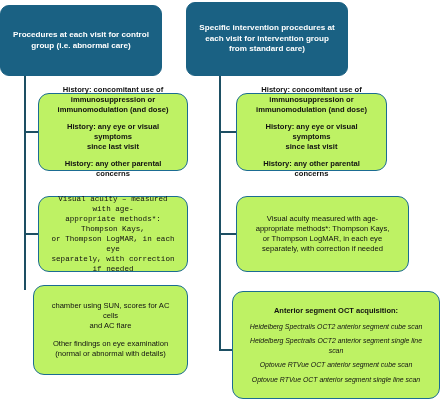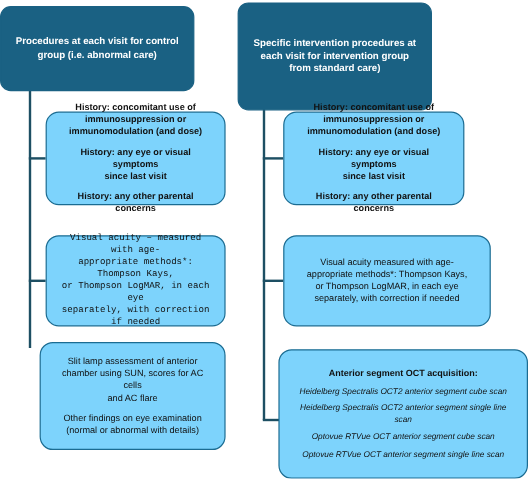--- a/index.html
+++ b/index.html
@@ -48,21 +48,21 @@
     padding: 4px 10px;
     line-height: 1.28;
   }
   .hdr-box .lines { width: 100%; }
   .hdr-box .ln { display: block; }
 
   
   .wbox {
     position: absolute;
     box-sizing: border-box;
-    background: #7dd3fc;
+    background: #bef264;
     border: 1.4px solid #1b6c92;
     border-radius: 11px;
     display: flex;
     flex-direction: column;
     align-items: center;
     justify-content: center;
     text-align: center;
     color: #111111;
     padding: 6px 9px;
   }
@@ -114,36 +114,35 @@
     <span class="para">
       <span class="ln">Visual acuity – measured with age-</span>
       <span class="ln">appropriate methods*: Thompson Kays,</span>
       <span class="ln">or Thompson LogMAR, in each eye</span>
       <span class="ln">separately, with correction if needed</span>
     </span>
   </div>
 
   <div class="wbox fs75" style="left:33px; top:285px; width:155px; height:90px;">
     <span class="para">
-      <span class="ln">Slit lamp assessment of anterior</span>
       <span class="ln">chamber using SUN, scores for AC cells</span>
       <span class="ln">and AC flare</span>
     </span>
     <span class="para">
       <span class="ln">Other findings on eye examination</span>
       <span class="ln">(normal or abnormal with details)</span>
     </span>
   </div>
 
   <div class="trunk" style="left:219px; top:74px; height:276px;"></div>
   <div class="branch" style="left:219px; top:131px; width:17px;"></div>
   <div class="branch" style="left:219px; top:233px; width:17px;"></div>
   <div class="branch" style="left:219px; top:349px; width:17px;"></div>
 
-  <div class="hdr-box fs8" style="left:198px; top:2px; width:162px; height:90px;justify-content:flex-end;">
+  <div class="hdr-box fs8" style="left:186px; top:2px; width:162px; height:74px;justify-content:flex-end;">
     <span class="lines">
       <span class="ln">Specific intervention procedures at</span>
       <span class="ln">each visit for intervention group</span>
       <span class="ln">from standard care)</span>
     </span>
   </div>
 
   <div class="wbox fs75" style="left:236px; top:93px; width:151px; height:78px;">
     <span class="para b-bold">
       <span class="ln">History: concomitant use of</span>

